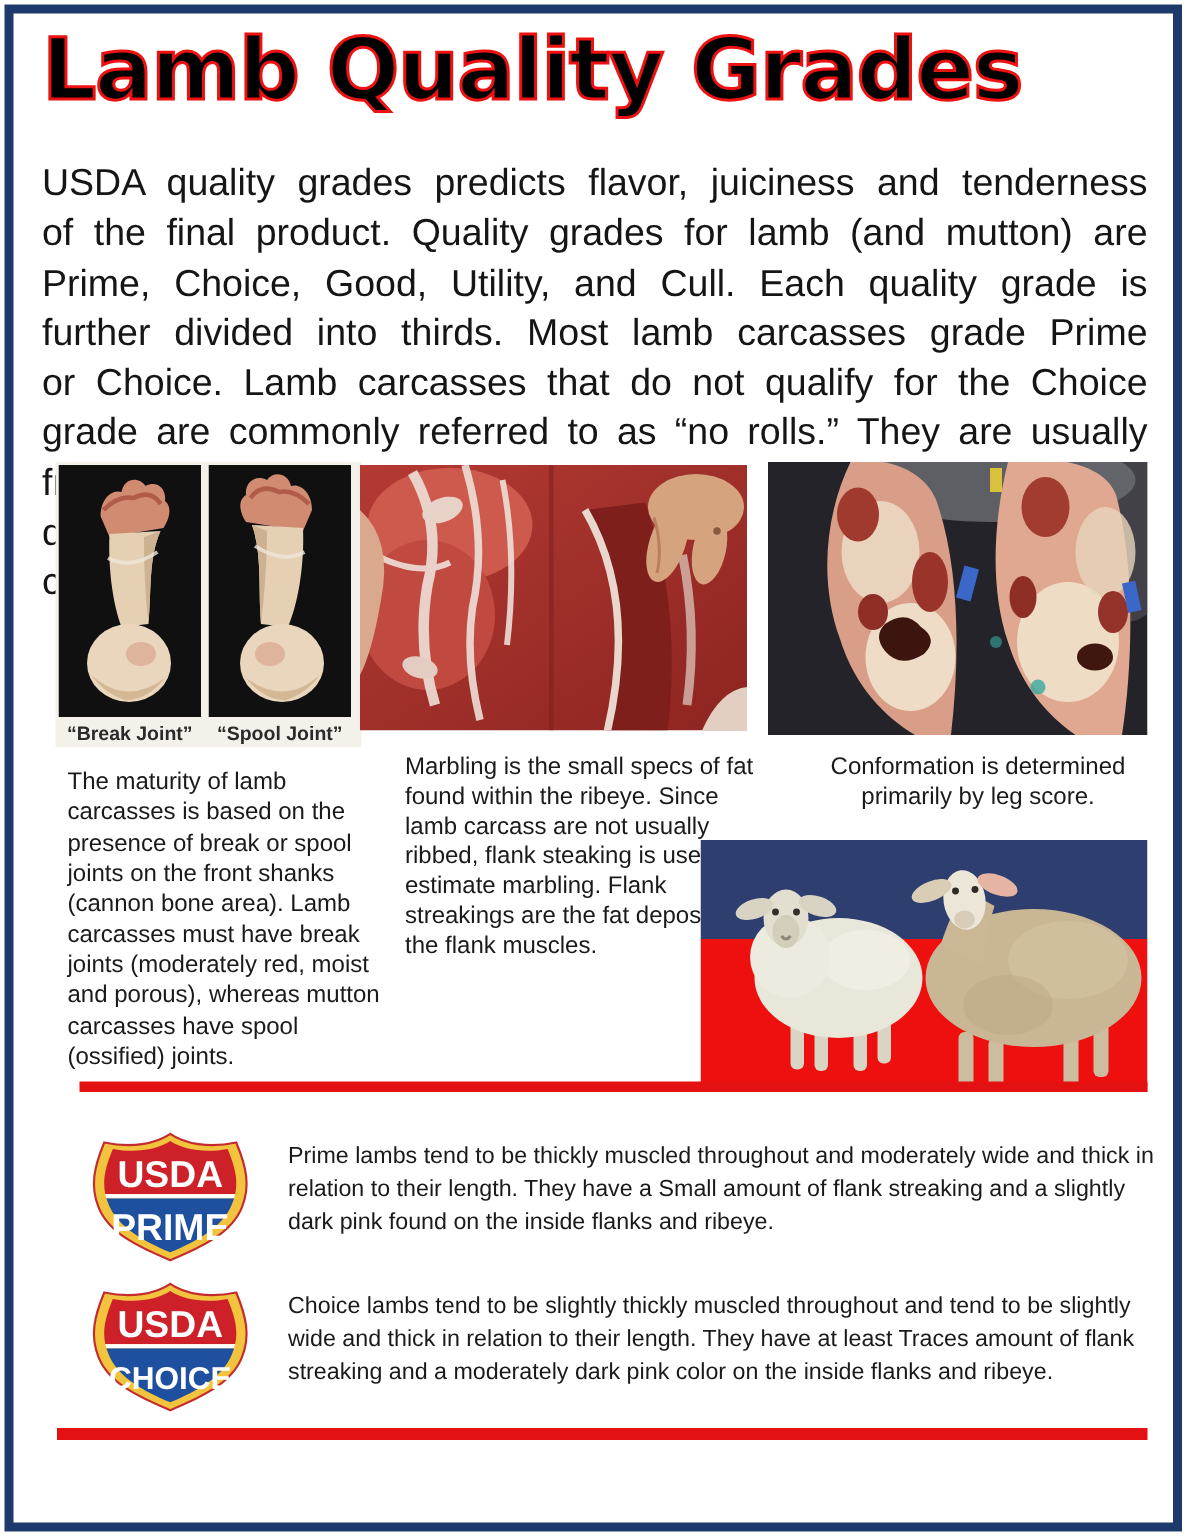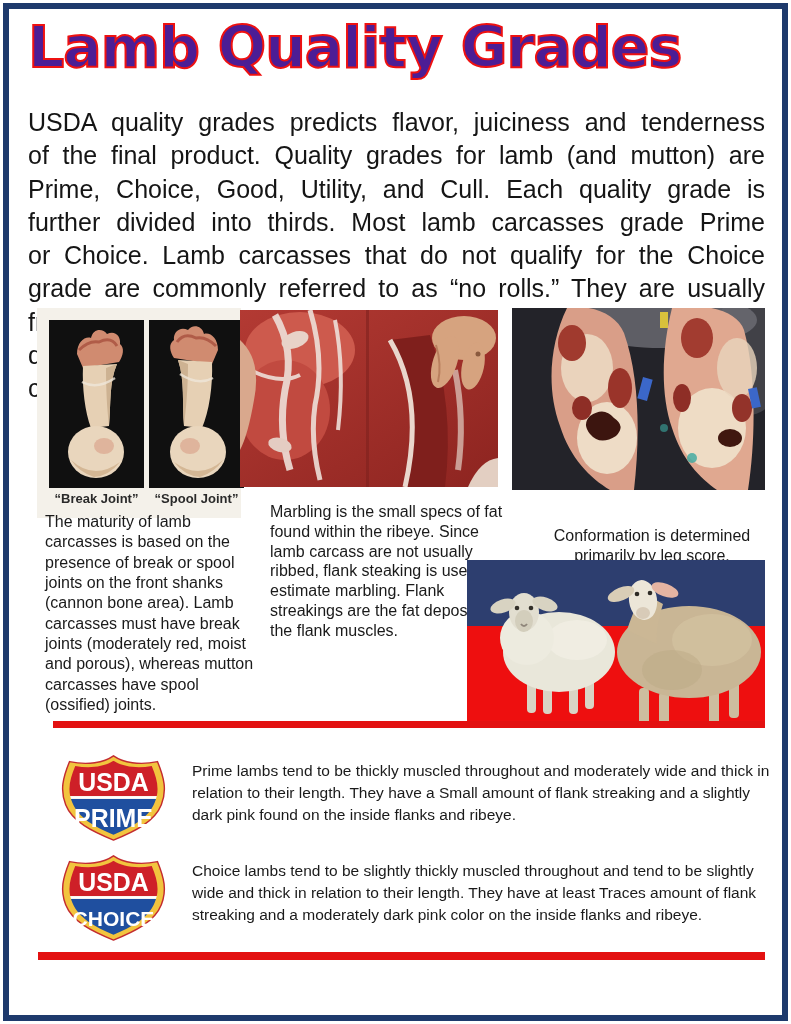--- a/index.html
+++ b/index.html
@@ -5,40 +5,40 @@
   html,body{margin:0;padding:0;background:#ffffff;}
   .page{
     position:relative;width:791px;height:1024px;background:#ffffff;
     font-family:"Liberation Sans",sans-serif;color:#111;overflow:hidden;
     box-sizing:border-box;
   }
   .frame{position:absolute;left:3px;top:3px;right:3px;bottom:3px;border:6px solid #1e3a6c;pointer-events:none;}
   .title{
     position:absolute;left:28px;top:14px;width:740px;
     font-family:"DejaVu Sans",sans-serif;font-weight:bold;
-    font-size:57px;letter-spacing:-1px;color:#4c1d95;
+    font-size:57px;letter-spacing:-1px;color:#000000;
     -webkit-text-stroke:2px #ee1111;
   }
   .intro{
     position:absolute;left:28px;top:106px;width:737px;
     font-size:25px;line-height:1.33;text-align:justify;word-spacing:5px;color:#151515;
   }
   .joints-figure{
     position:absolute;left:37px;top:308px;width:204px;
-    background:#f4f1ea;display:flex;gap:5px;padding:12px;box-sizing:border-box;
+    background:#f4f1ea;display:flex;gap:5px;padding:2px;box-sizing:border-box;
   }
   .joint-item{display:flex;flex-direction:column;align-items:center;width:95px;}
   .joint-item svg{display:block;}
   .joint-caption{font-size:13px;font-weight:bold;color:#2a2a2a;padding-top:3px;}
   .photo{position:absolute;}
   .photo svg{display:block;}
   .col-text{font-size:16px;line-height:1.27;color:#1a1a1a;}
   .maturity-text{position:absolute;left:45px;top:512px;width:220px;}
   .marbling-text{position:absolute;left:270px;top:502px;width:240px;line-height:1.24;}
-  .conformation-text{position:absolute;left:536px;top:526px;width:232px;text-align:center;}
+  .conformation-text{position:absolute;left:536px;top:502px;width:232px;text-align:center;}
   .rule{position:absolute;background:#e31111;}
   .rule-1{left:53px;top:721px;width:712px;height:7px;}
   .rule-2{left:38px;top:952px;width:727px;height:8px;}
   .grade-badge{position:absolute;width:115px;height:88px;text-align:center;}
   .badge-prime{left:56px;top:754px;}
   .badge-choice{left:56px;top:854px;}
   .grade-text{position:absolute;font-size:15.5px;line-height:1.42;color:#1a1a1a;}
   .prime-text{left:192px;top:760px;width:580px;}
   .choice-text{left:192px;top:860px;width:590px;}
   .footer{

